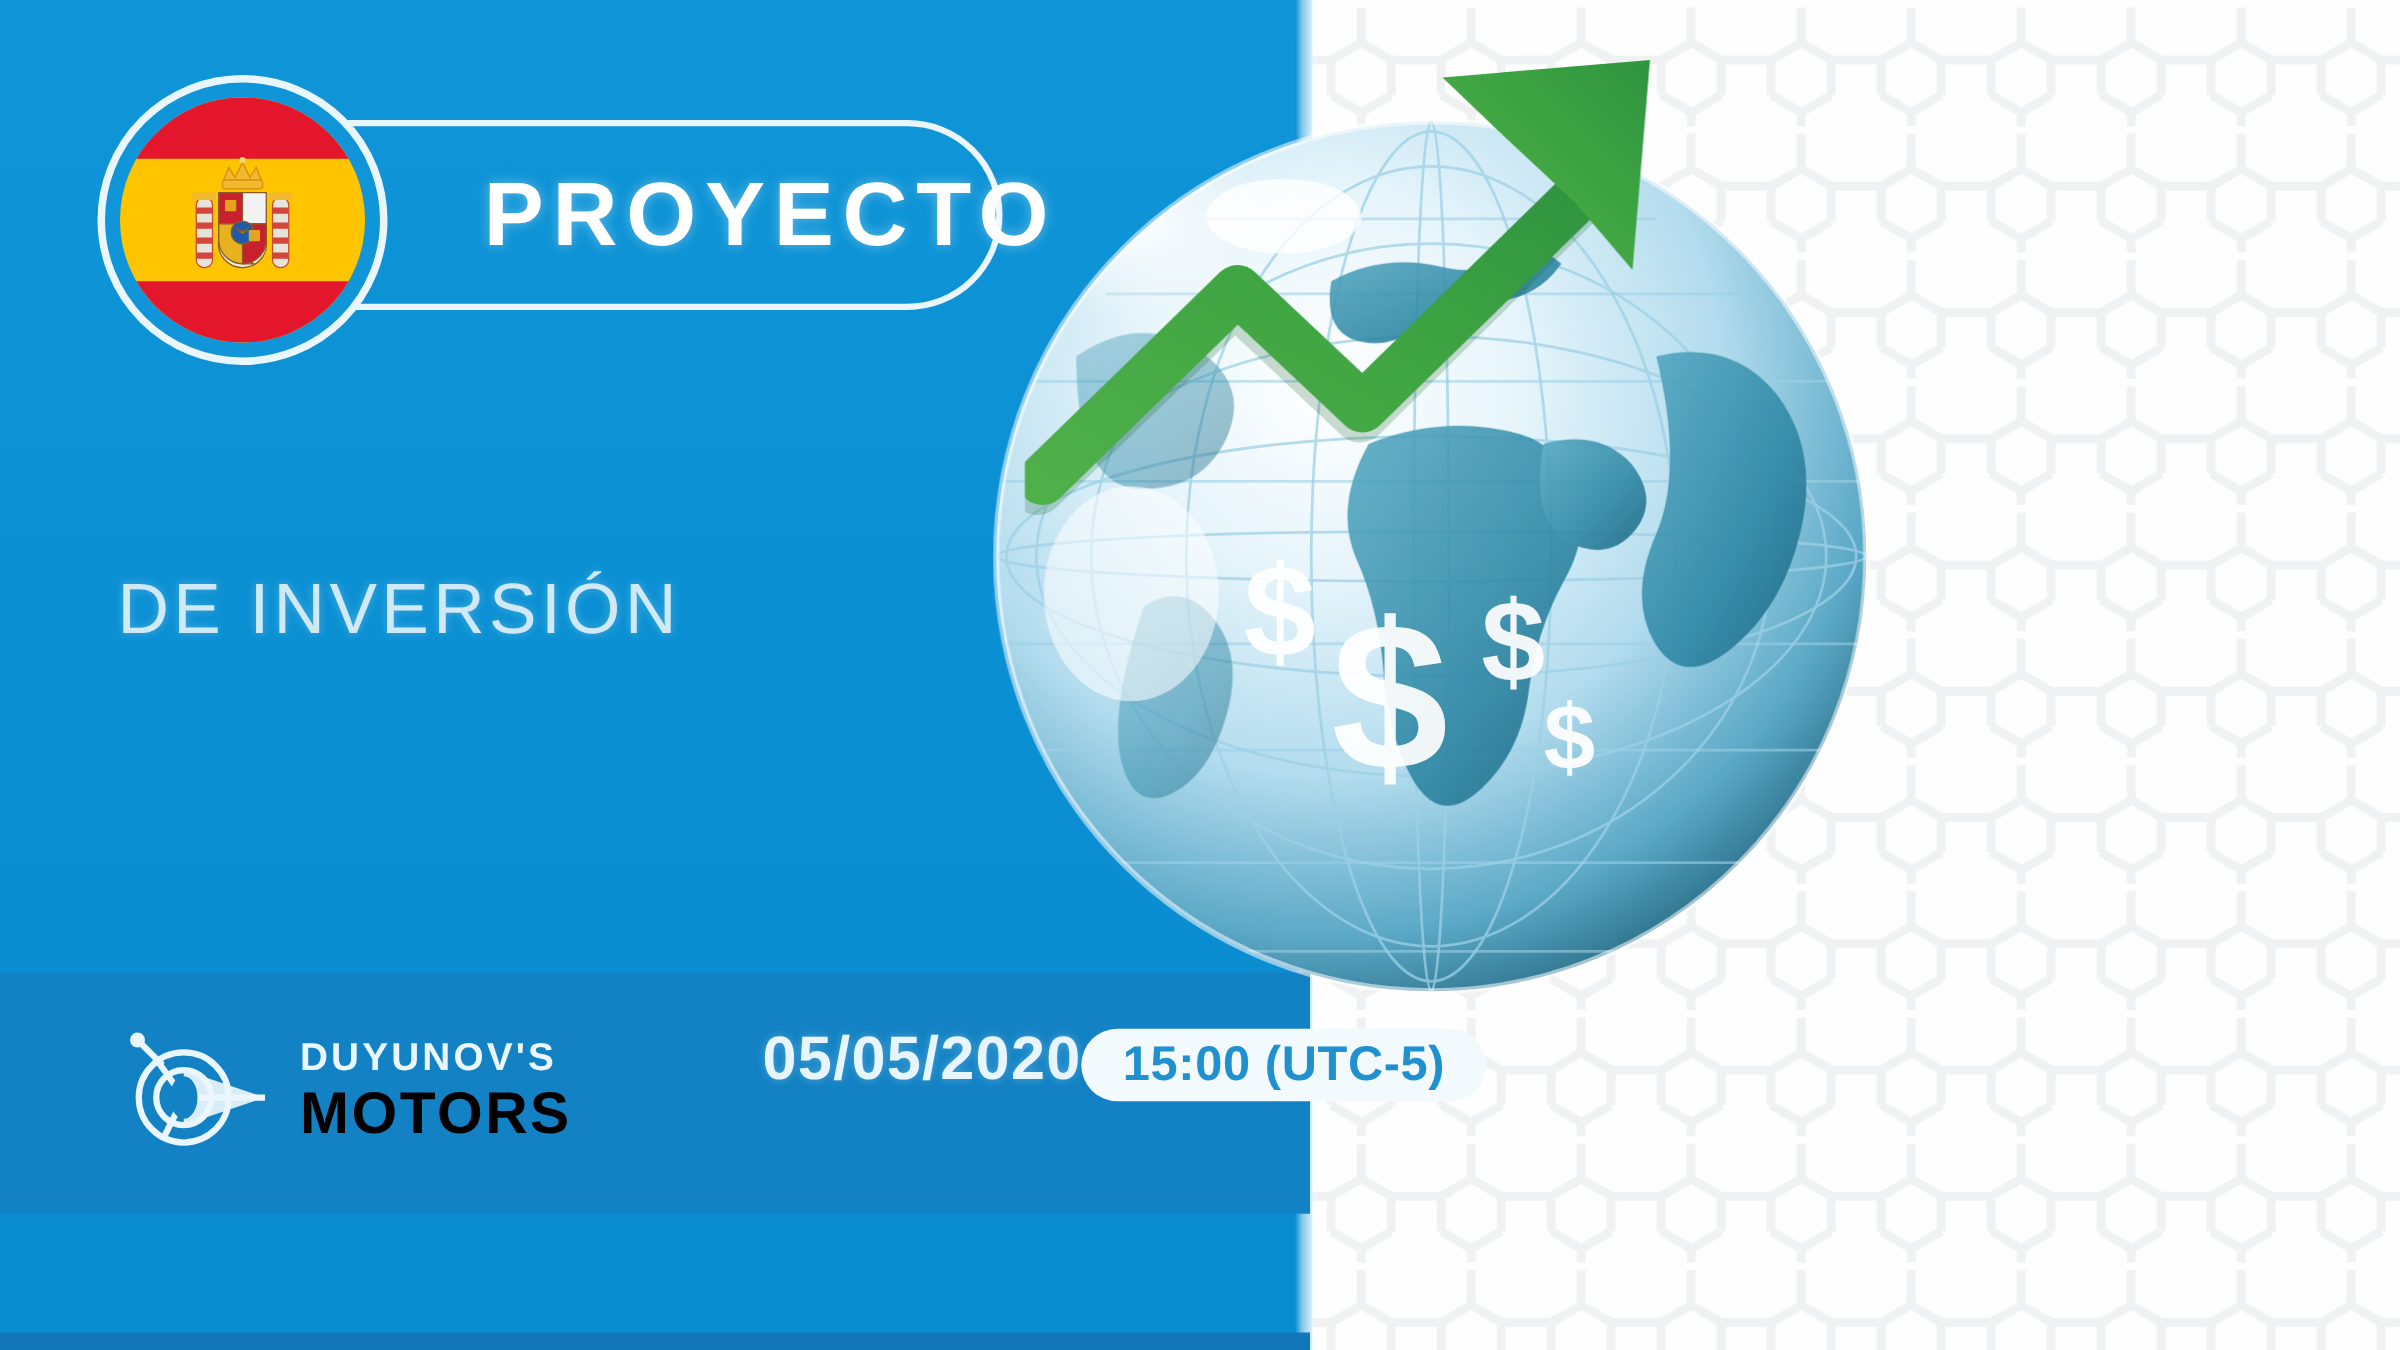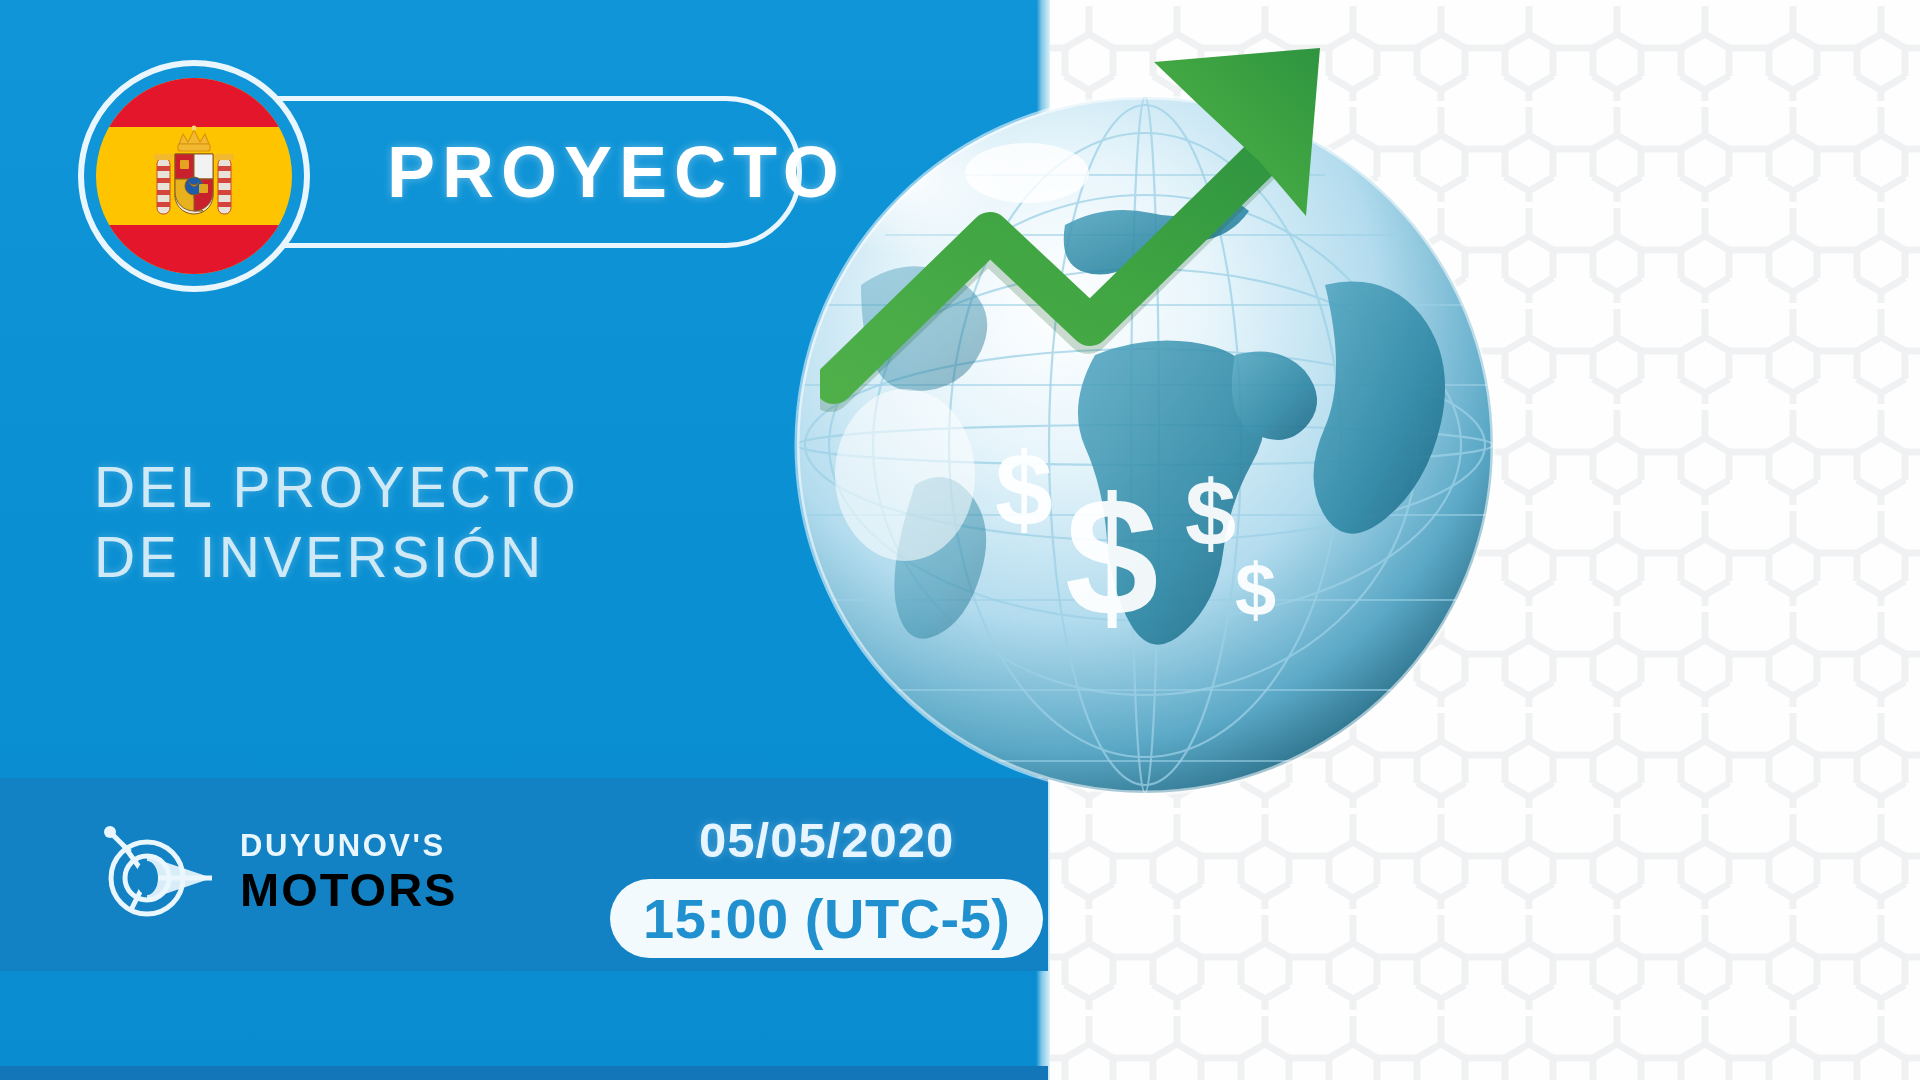--- a/index.html
+++ b/index.html
@@ -109,32 +109,32 @@
     color:#eaf6fd; font-size:31px; font-weight:bold;
     letter-spacing:2.5px;
   }
   #brand-bottom{
     color:#000000; font-size:47px; font-weight:bold;
     letter-spacing:2px; margin-top:5px;
   }
 
   #datetime-group{
     position:absolute; left:610px; top:34px;
-    display:flex; flex-direction:column; align-items:center;
+    display:flex; flex-direction:row; align-items:center;
   }
   #event-date{
     color:#e6f5ff; font-size:49px; font-weight:bold;
     letter-spacing:1px; white-space:nowrap;
     text-shadow:0 0 8px rgba(220,242,255,.3);
   }
   #event-time-pill{
     margin-top:11px;
     background:#f2fafe;
     color:#2090cf;
-    font-size:56px; font-weight:bold;
+    font-size:39px; font-weight:bold;
     letter-spacing:0.5px;
     padding:7px 33px;
     border-radius:40px;
     white-space:nowrap;
   }
 
   
   #globe-wrap{
     position:absolute; left:765px; top:55px;
     width:760px; height:780px;
@@ -225,21 +225,20 @@
 
         <g fill="#E8B11E" opacity=".9">
           <rect x="29" y="36" width="9" height="9" rx="1"></rect>
           <rect x="48" y="60" width="9" height="9" rx="1"></rect>
         </g>
       </svg>
     </div>
   </div>
 
   <div id="subtitle-block">
-    <div class="subtitle-line">DEL PROYECTO</div>
     <div class="subtitle-line">DE INVERSIÓN</div>
   </div>
 
   <div id="footer-band">
     <div id="logo-group">
       <svg id="logo-mark" viewBox="0 0 118 110">
         <g fill="none" stroke="#eaf6fd" stroke-width="5">
           <circle cx="47" cy="62" r="36"></circle>
           <circle cx="47" cy="62" r="22"></circle>
           <path d="M24 30 L47 62 L112 62 L47 62 L30 96"></path>

